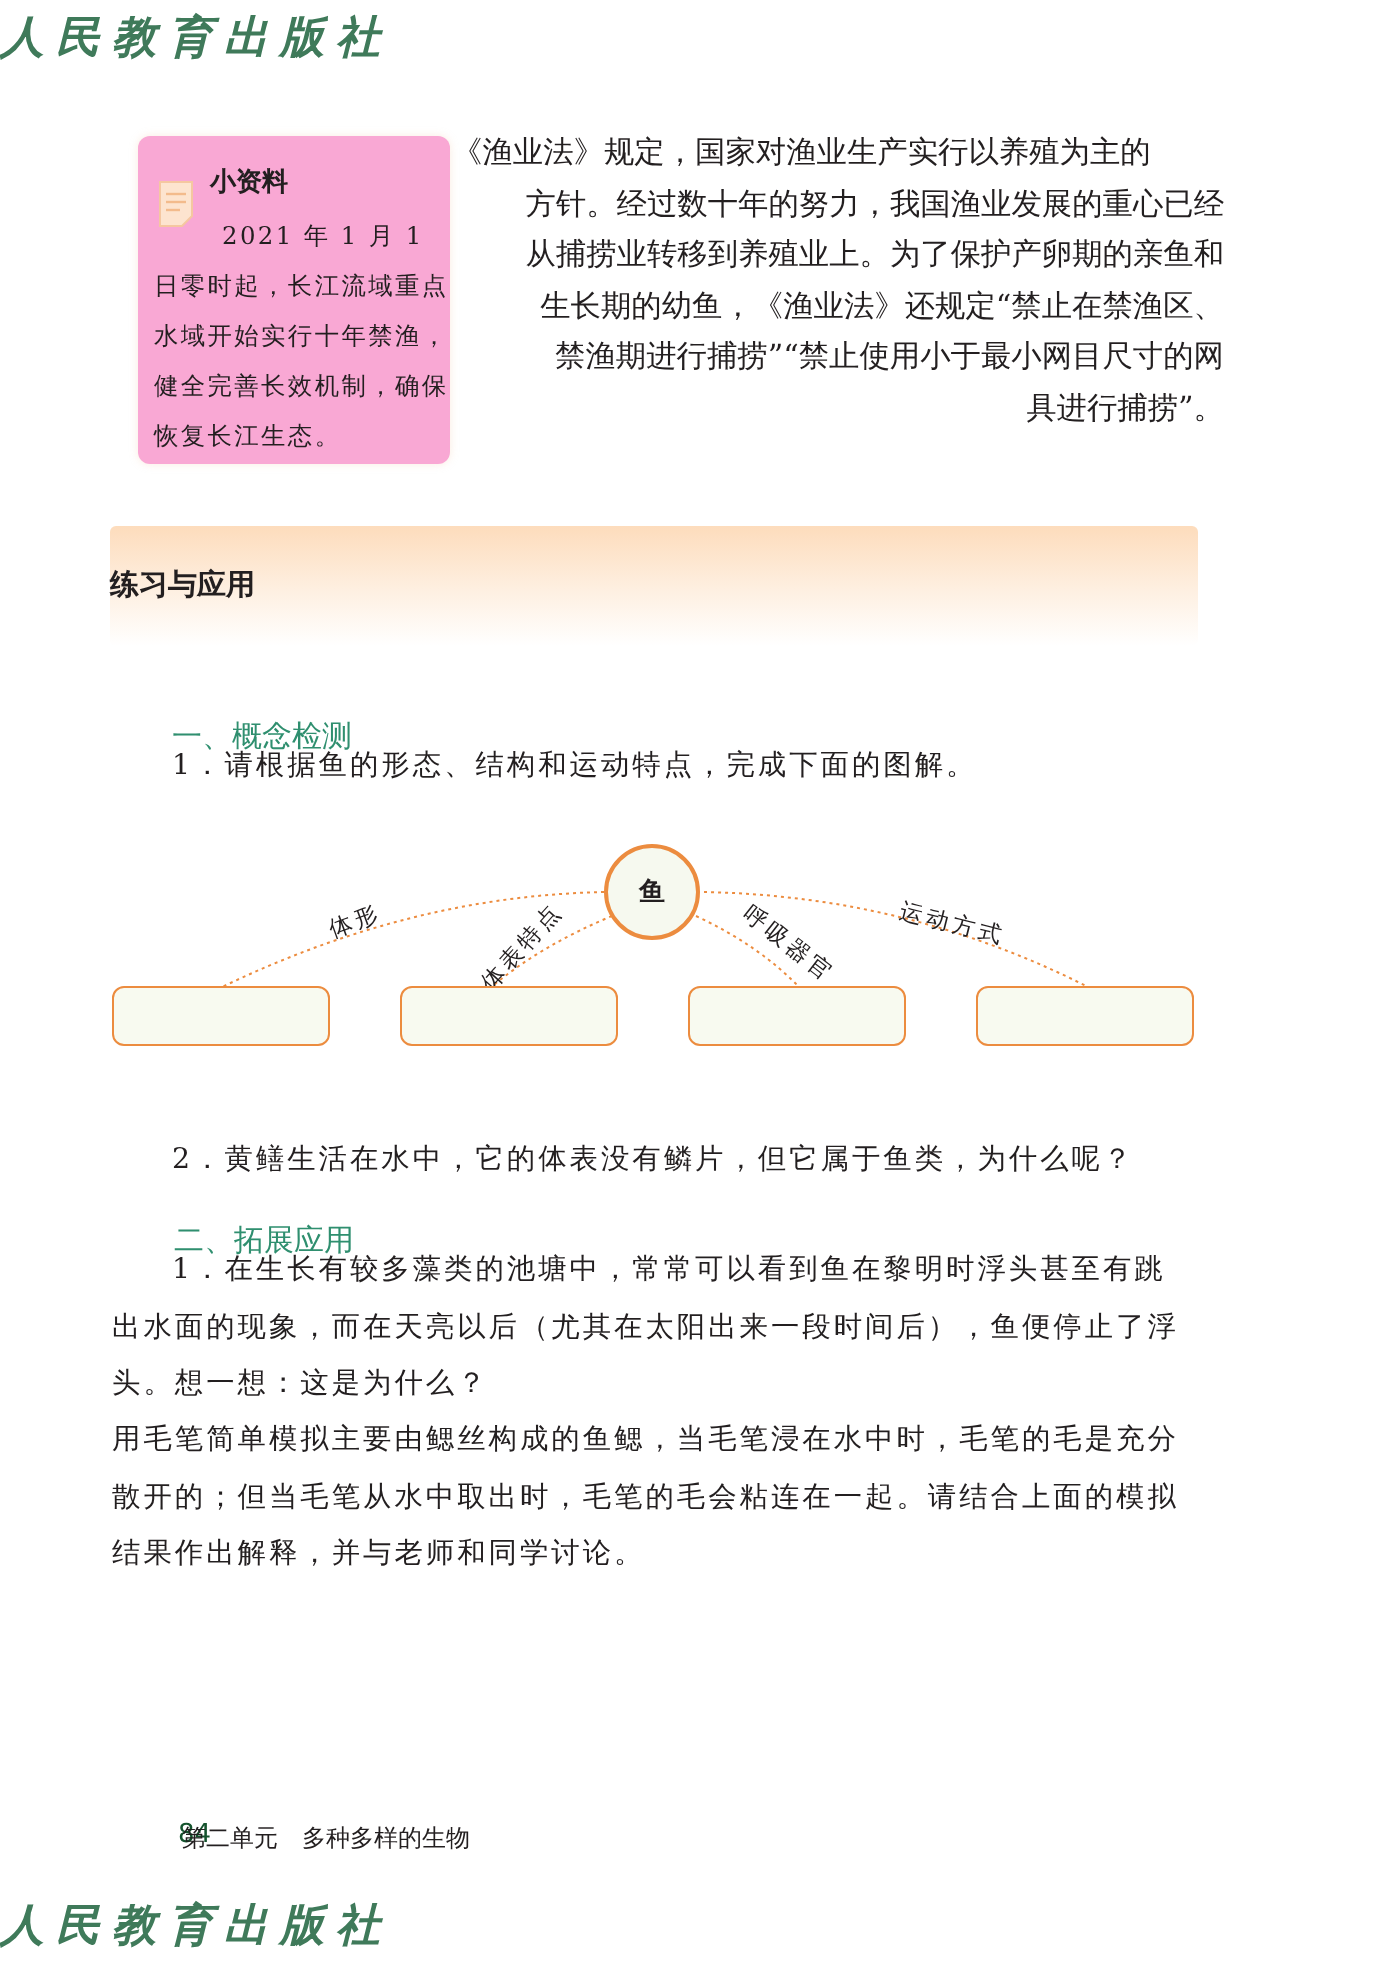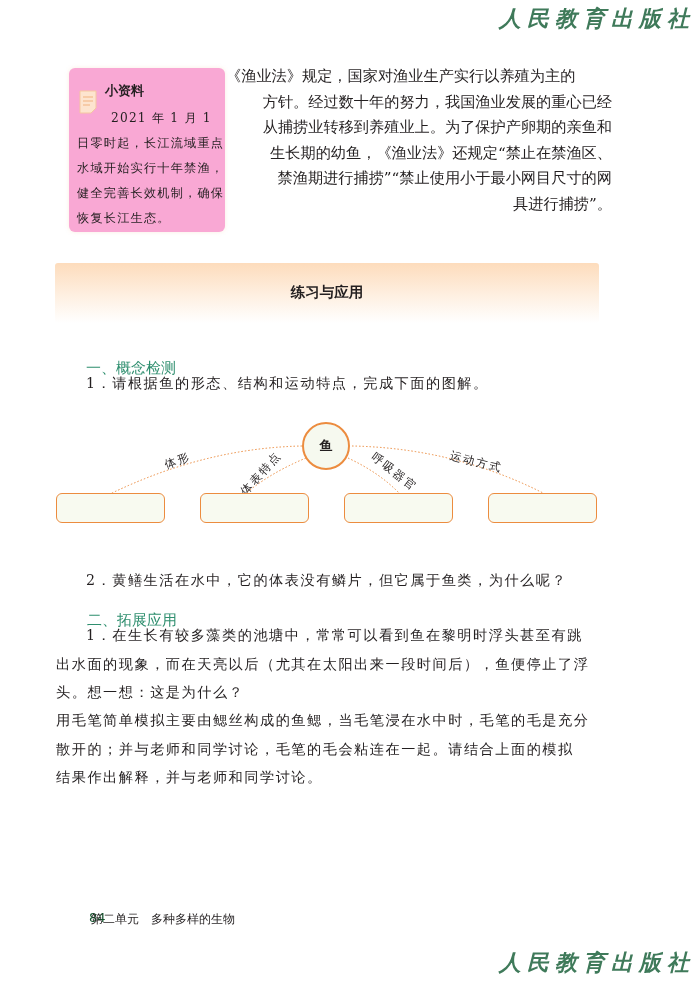--- a/index.html
+++ b/index.html
@@ -1,20 +1,20 @@
 <!DOCTYPE html>
 <html><head>
 <meta charset="utf-8">
 <style>
   * { margin: 0; padding: 0; box-sizing: border-box; }
   html, body { width: 695px; height: 983px; background: #ffffff; overflow: hidden; }
   body { position: relative; font-family: "DejaVu Serif", "Liberation Serif", serif; color: #231f20; }
 
   .publisher-logo {
-    position: absolute; left: 0; width: 695px; text-align: right;
+    position: absolute; left: 0; width: 695px; text-align: left;
     font-family: "DejaVu Serif", serif; font-style: italic; font-size: 22px;
     color: #3f7a5a; letter-spacing: 6px; font-weight: bold;
   }
   .logo-top { top: 4px; }
   .logo-bottom { top: 948px; }
 
   .sidebar-note {
     position: absolute; left: 69px; top: 68px; width: 156px; height: 164px;
     background: #f9a8d4; border-radius: 6px; padding: 10px 8px 0 8px;
     box-shadow: 0 0 4px rgba(240,200,170,0.35);
@@ -39,21 +39,21 @@
   }
   .main-para span { display: block; }
   .main-para .indent { padding-left: 8px; text-align: right; }
 
   .section-banner {
     position: absolute; left: 55px; top: 263px; width: 544px; height: 60px;
     background: linear-gradient(to bottom, #fddcbc 0%, #fef0e2 55%, #ffffff 100%);
     border-radius: 3px;
   }
   .section-banner-title {
-    position: absolute; left: 0; width: 100%; top: 20px; text-align: center;
+    position: absolute; left: 0; width: 100%; top: 20px; text-align: left;
     font-family: "DejaVu Sans", sans-serif; font-size: 14.5px; font-weight: bold; color: #231f20;
   }
 
   .heading-green {
     position: absolute; font-family: "DejaVu Sans", sans-serif; font-size: 15px;
     color: #2f8f6f;
     margin-top: 14px;
   }
   .q-text {
     position: absolute; left: 56px; width: 545px;
@@ -143,20 +143,20 @@
 <div class="heading-green" style="left:87px; top:597px;">二、拓展应用</div>
 
 <div class="q-text" style="top:621px;">
   <div style="padding-left:30px;">1．在生长有较多藻类的池塘中，常常可以看到鱼在黎明时浮头甚至有跳</div>
   <div>出水面的现象，而在天亮以后（尤其在太阳出来一段时间后），鱼便停止了浮</div>
   <div>头。想一想：这是为什么？</div>
 </div>
 
 <div class="q-text" style="top:706px;">
   <div>用毛笔简单模拟主要由鳃丝构成的鱼鳃，当毛笔浸在水中时，毛笔的毛是充分</div>
-  <div>散开的；并与老师和同学讨论，毛笔的毛会粘连在一起。请结合上面的模拟</div>
+  <div>散开的；但当毛笔从水中取出时，毛笔的毛会粘连在一起。请结合上面的模拟</div>
   <div>结果作出解释，并与老师和同学讨论。</div>
 </div>
 
 <div class="footer-page">84</div>
 <div class="footer-unit">第二单元　多种多样的生物</div>
 
 <div class="publisher-logo logo-bottom">人民教育出版社</div>
 
 </body></html>

